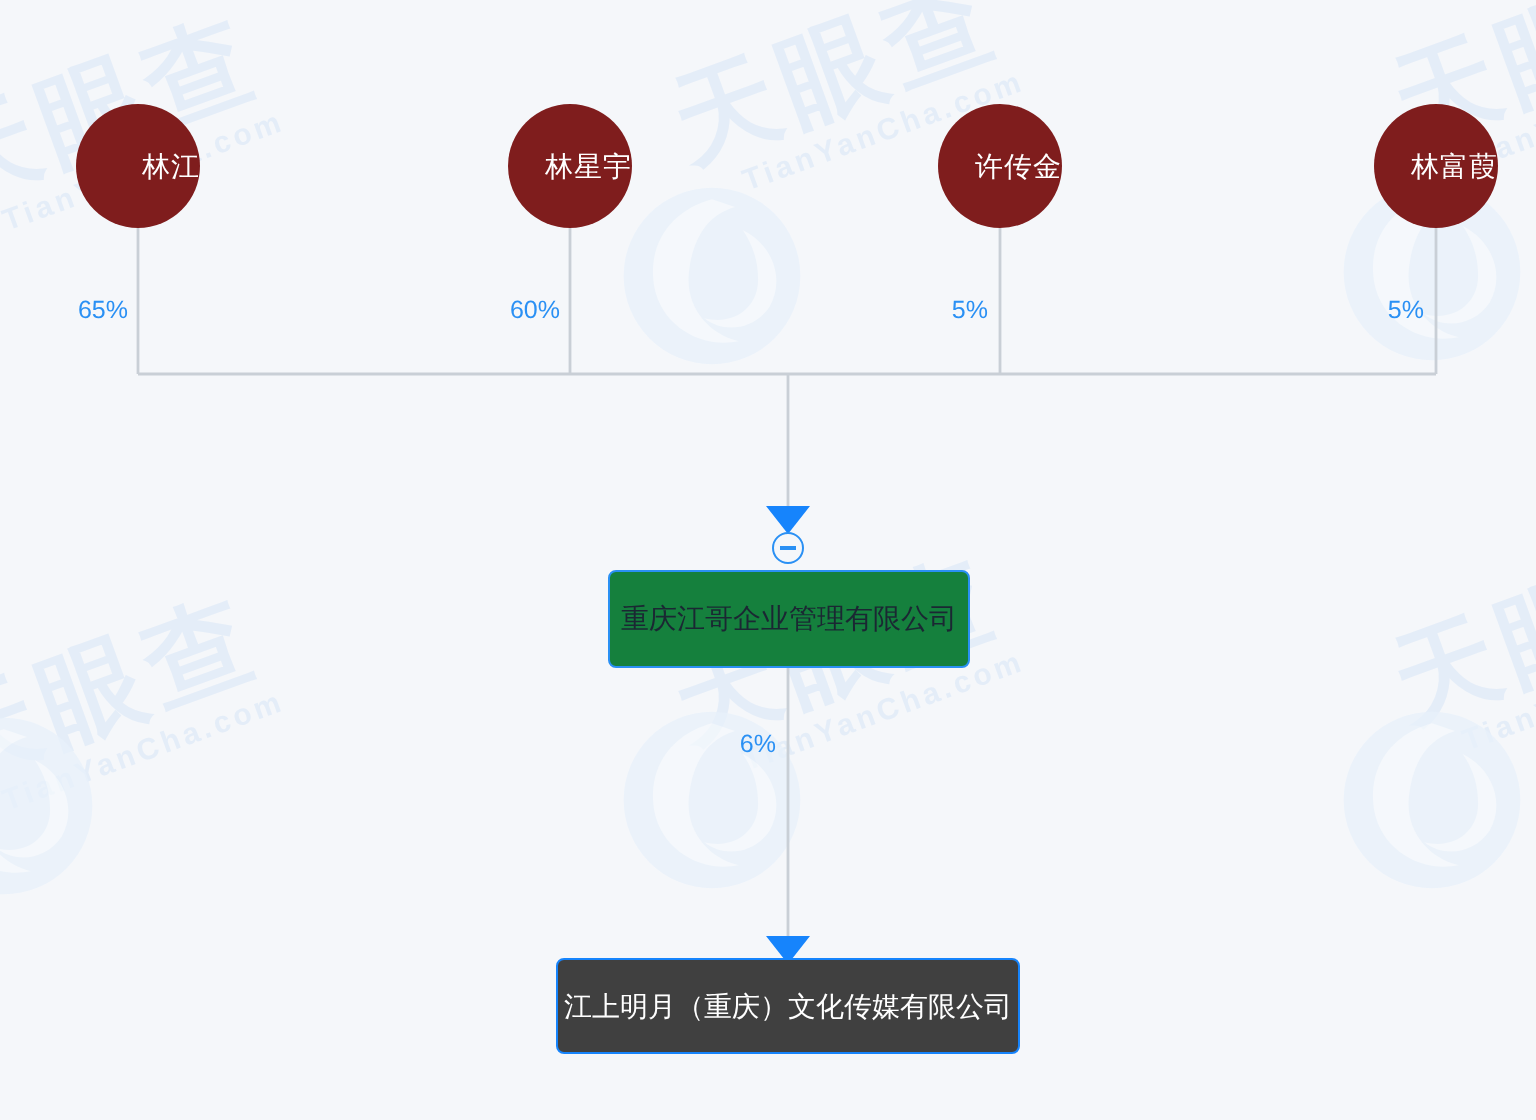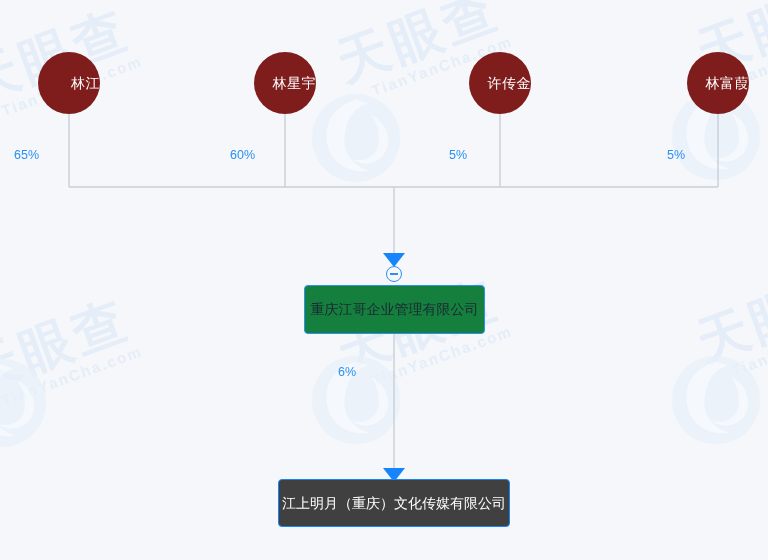--- a/index.html
+++ b/index.html
@@ -89,20 +89,21 @@
   
   .pct-label {
     position: absolute;
     color: #2a90f4;
     font-size: 12.5px;
     line-height: 1;
     z-index: 3;
     white-space: nowrap;
   }
   .pct-right {
+    text-align: right;
   }
 
   
   .company-box {
     position: absolute;
     box-sizing: border-box;
     border-radius: 4px;
     display: flex;
     align-items: center;
     justify-content: center;

